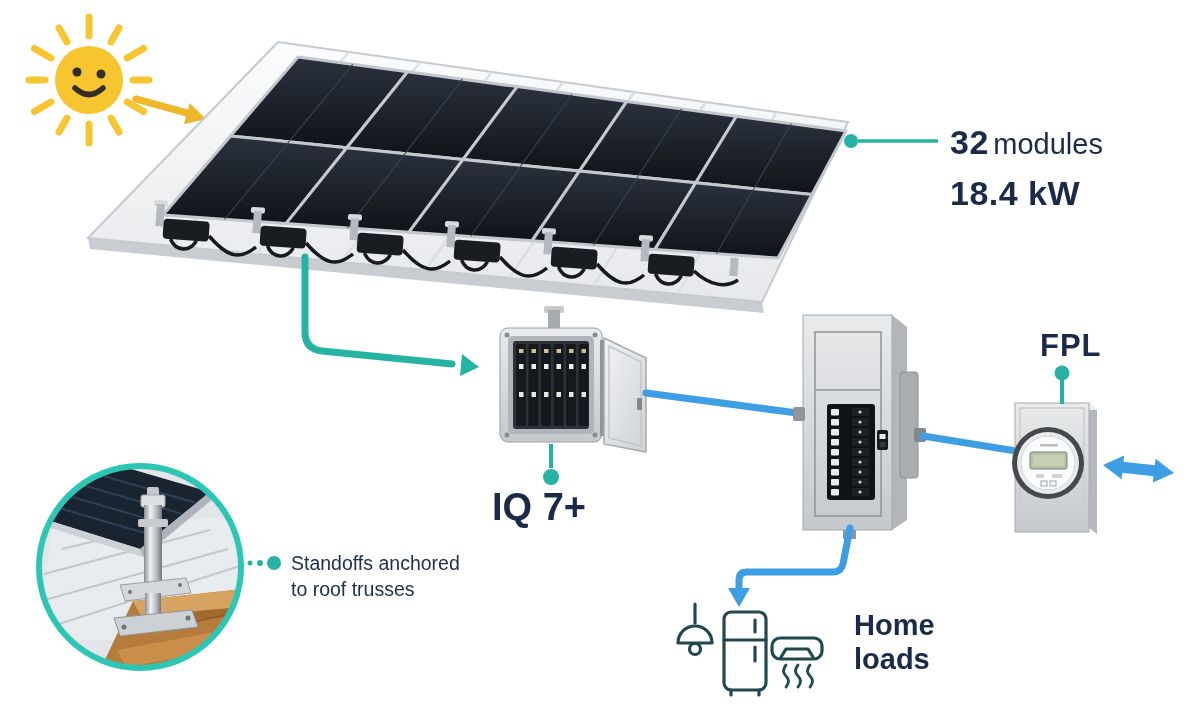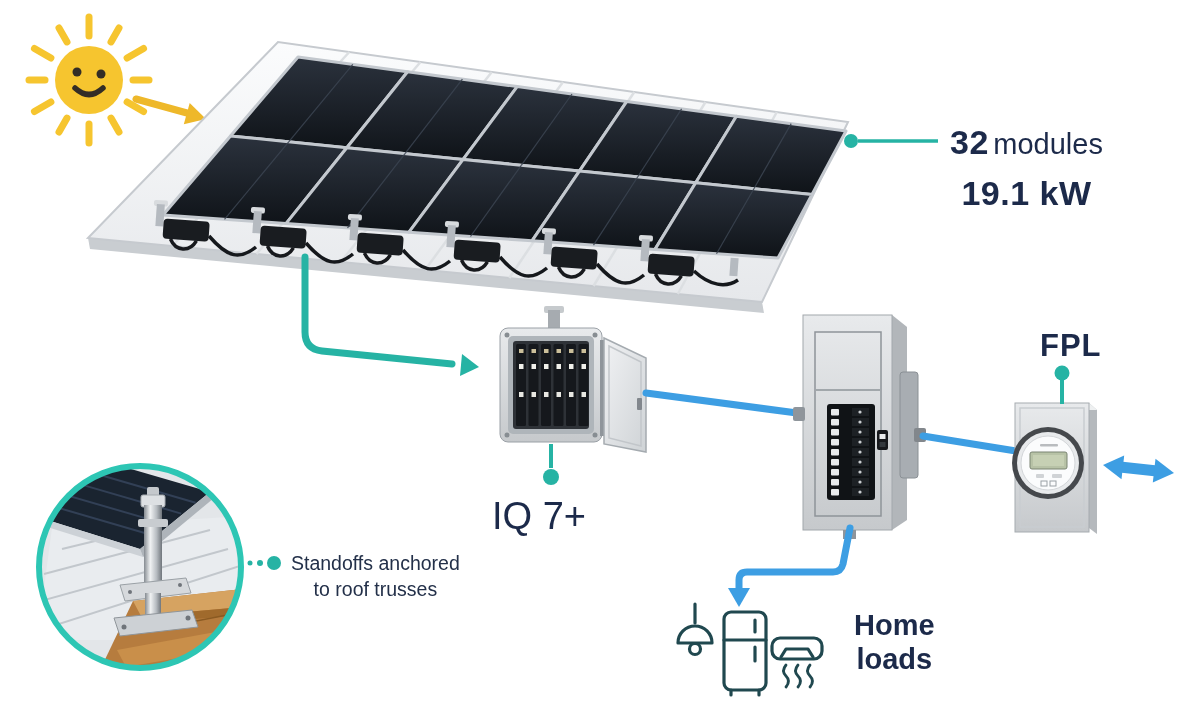--- a/index.html
+++ b/index.html
@@ -1,25 +1,25 @@
 <!DOCTYPE html>
 <html><head>
 <meta charset="utf-8">
 <style>
   html,body{margin:0;padding:0;background:#ffffff;}
   .scene{
     position:relative;width:1200px;height:719px;background:#ffffff;overflow:hidden;
-    font-family:"Liberation Sans",sans-serif;color:#1c2a4a;text-align:center;
+    font-family:"Liberation Sans",sans-serif;color:#1c2a4a;
   }
   .scene svg.illustration{position:absolute;left:0;top:0;}
   .callout{position:absolute;white-space:nowrap;}
   .callout .big{font-size:34px;font-weight:800;letter-spacing:.5px;}
   .callout .med{font-size:29px;font-weight:500;}
   #callout-modules{left:950px;top:120px;line-height:44px;}
-  #callout-iq{left:492px;top:486px;font-size:38px;font-weight:400;margin-top:9px;}
+  #callout-iq{left:492px;top:486px;font-size:38px;font-weight:700;}
   #callout-fpl{left:1040px;top:328px;font-size:31px;font-weight:800;letter-spacing:1px;}
   #callout-home{left:854px;top:608px;font-size:29px;font-weight:800;line-height:34px;}
   #callout-standoffs{left:291px;top:550px;font-size:19.5px;font-weight:400;line-height:26px;color:#233049;}
 </style>
 </head>
 <body>
 
 <div class="scene">
 
 <svg class="illustration" width="1200" height="719" viewBox="0 0 1200 719">
@@ -376,21 +376,21 @@
           <circle cx="274" cy="563" r="7"></circle>
     </g>
   </g>
 </svg>
 
 <div class="callout" id="callout-modules">
   <div>
     <span class="big">32</span>
     <span class="med">modules</span>
   </div>
-  <div class="big">19.1 kW</div>
+  <div class="big">18.4 kW</div>
 </div>
 
 <div class="callout" id="callout-iq">IQ 7+</div>
 
 <div class="callout" id="callout-fpl">FPL</div>
 
 <div class="callout" id="callout-standoffs">
   <div>Standoffs anchored</div>
   <div>to roof trusses</div>
 </div>

